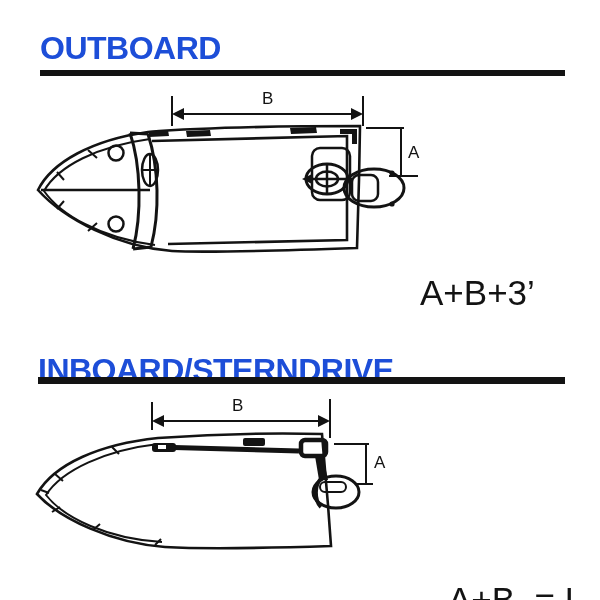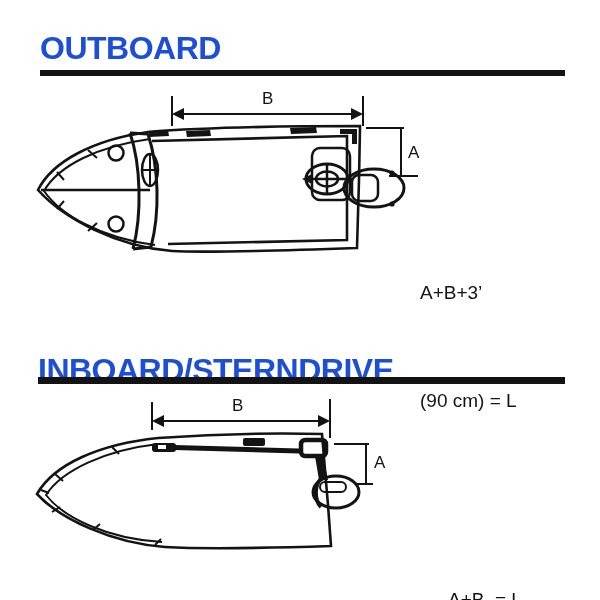--- a/index.html
+++ b/index.html
@@ -19,21 +19,21 @@
   }
   .rule{
     background:#131313;
     height:6px;
   }
   .dim-label{
     font-size:17px;
     color:#131313;
   }
   .formula{
-    font-size:19px;
+    font-size:35px;
     line-height:36px;
     color:#131313;
     white-space:pre;
   }
   svg{position:absolute;left:0;top:0;}
   .ink{stroke:#131313;fill:none;}
   .inkfill{fill:#131313;stroke:none;}
   .paperfill{fill:#ffffff;}
 </style>
 </head>
@@ -123,21 +123,20 @@
 </svg>
 
 <div class="abs heading" style="left:40px; top:30px;">OUTBOARD</div>
 <div class="abs rule" style="left:40px; top:70px; width:525px;"></div>
 
 <span class="abs dim-label" style="left:262px; top:89px;">B</span>
 <span class="abs dim-label" style="left:408px; top:143px;">A</span>
 
 <div class="abs formula" style="left:420px; top:203px;">
   <div>A+B+3’</div>
-  <div>(90 cm) = L</div>
 </div>
 
 <div class="abs heading" style="left:38px; top:352px;">INBOARD/STERNDRIVE</div>
 <div class="abs rule" style="left:38px; top:377px; width:527px; height:7px;"></div>
 
 <span class="abs dim-label" style="left:232px; top:396px;">B</span>
 <span class="abs dim-label" style="left:374px; top:453px;">A</span>
 
 <div class="abs formula" style="left:448px; top:510px;">
   <div>A+B  = L</div>

